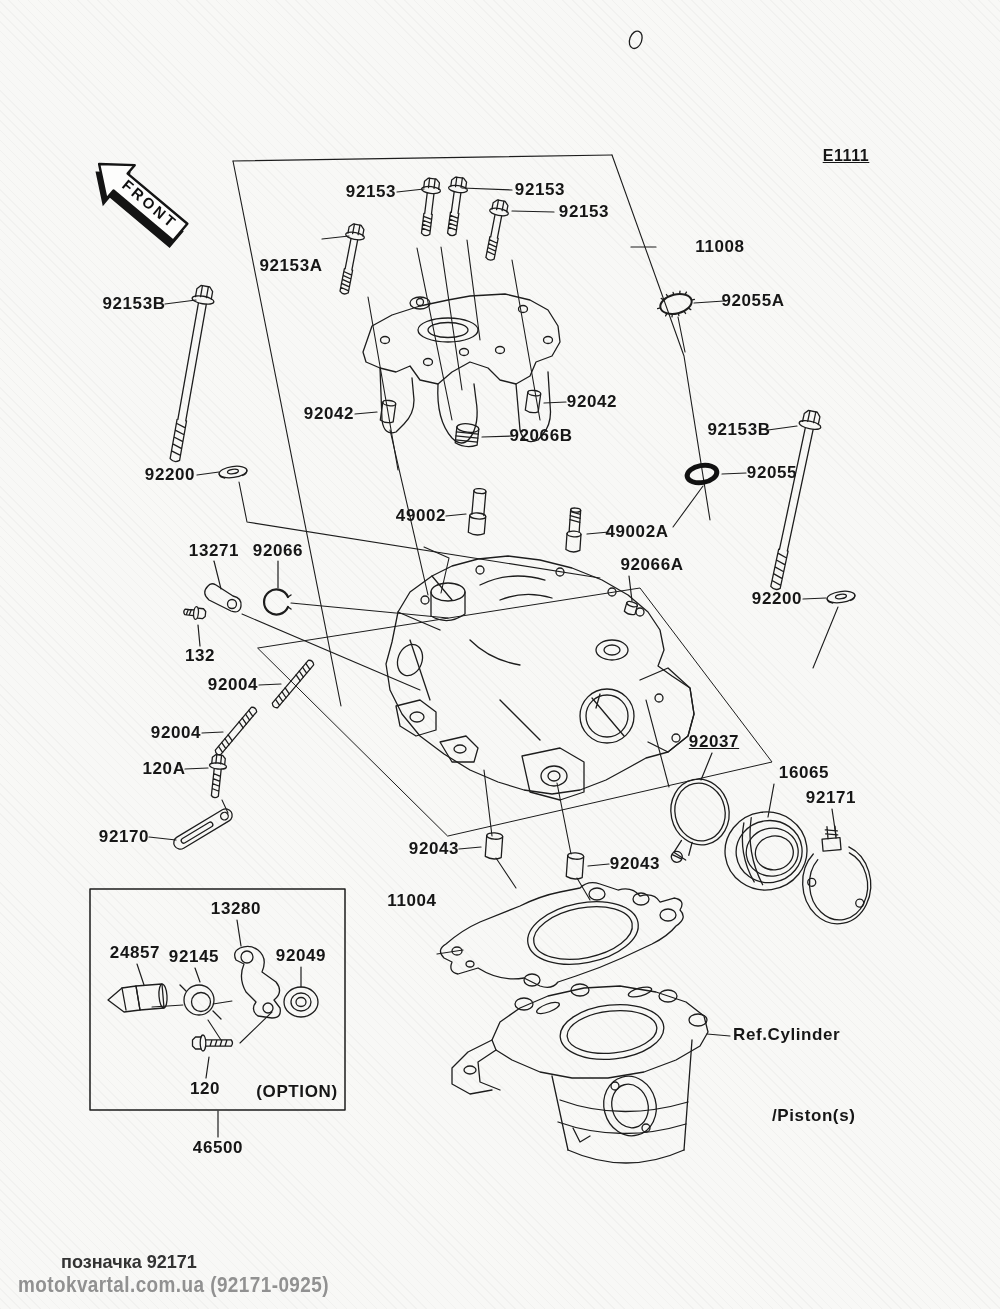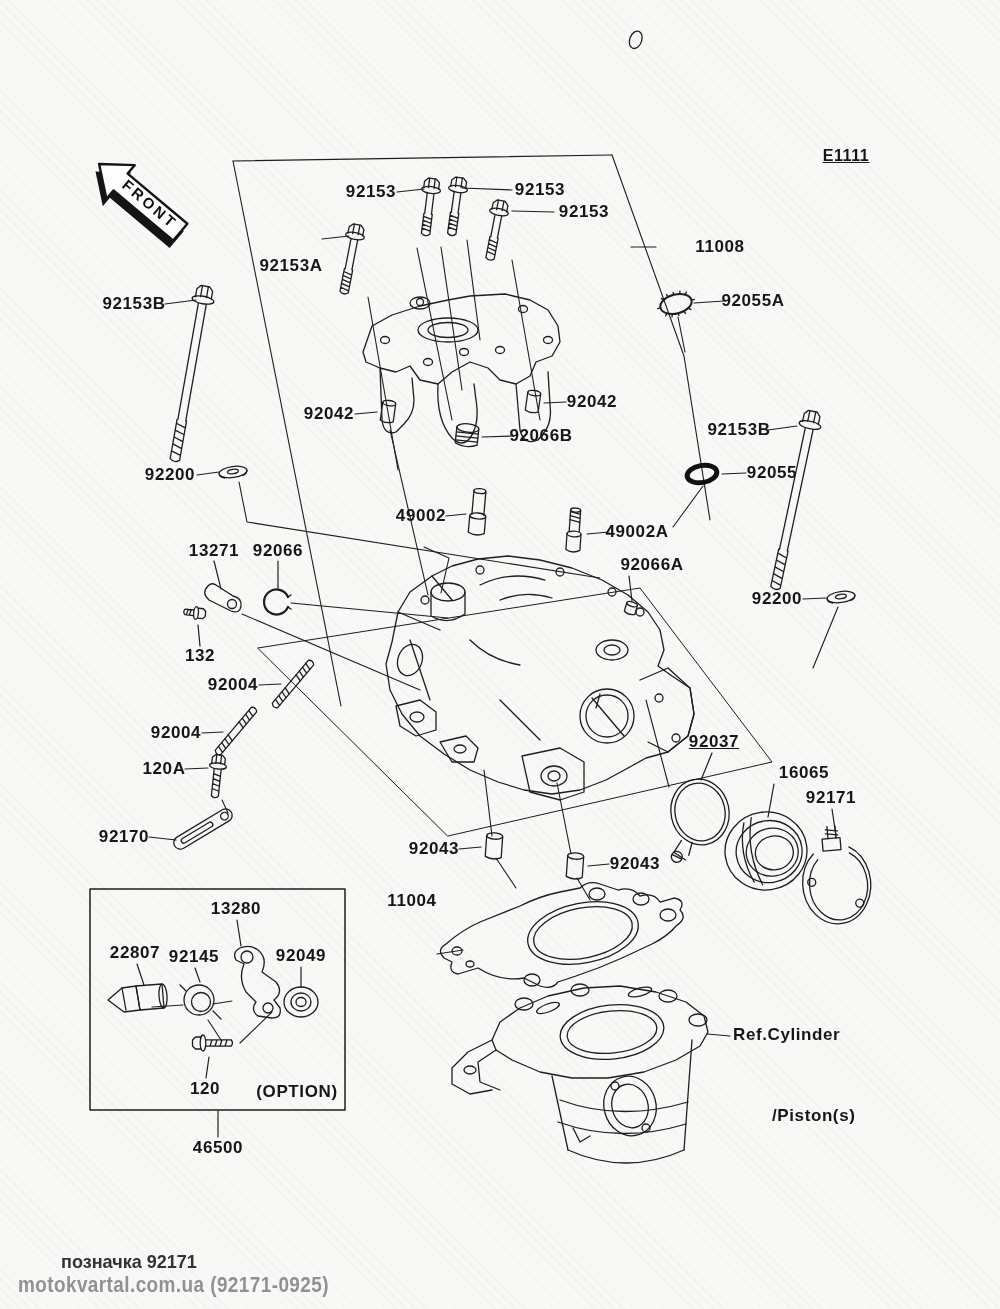--- a/index.html
+++ b/index.html
@@ -417,21 +417,21 @@
       <div class="plabel" style="left: 176px; top: 733px;">92004</div>
       <div class="plabel" style="left: 164px; top: 769px;">120A</div>
       <div class="plabel" style="left: 124px; top: 837px;">92170</div>
       <div class="plabel" style="left: 714px; top: 742px; text-decoration: underline;">92037</div>
       <div class="plabel" style="left: 776px; top: 773px; margin-left: 28px;">16065</div>
       <div class="plabel" style="left: 831px; top: 798px;">92171</div>
       <div class="plabel" style="left: 434px; top: 849px;">92043</div>
       <div class="plabel" style="left: 635px; top: 864px;">92043</div>
       <div class="plabel" style="left: 412px; top: 901px;">11004</div>
       <div class="plabel" style="left: 236px; top: 909px;">13280</div>
-      <div class="plabel" style="left: 135px; top: 953px;">22807</div>
+      <div class="plabel" style="left: 135px; top: 953px;">24857</div>
       <div class="plabel" style="left: 194px; top: 957px; text-align: center;">92145</div>
       <div class="plabel" style="left: 301px; top: 956px;">92049</div>
       <div class="plabel" style="left: 205px; top: 1089px; text-align: right;">120</div>
       <div class="plabel" style="left: 297px; top: 1092px;">(OPTION)</div>
       <div class="plabel" style="left: 218px; top: 1148px;">46500</div>
       <div class="plabel" style="left: 846px; top: 156px; font-size: 16px; text-decoration: underline;">E1111</div>
       <div class="plabel left" style="left: 733px; top: 1035px;">Ref.Cylinder</div>
       <div class="plabel left" style="left: 772px; top: 1116px;">/Piston(s)</div>
     </div>
 

